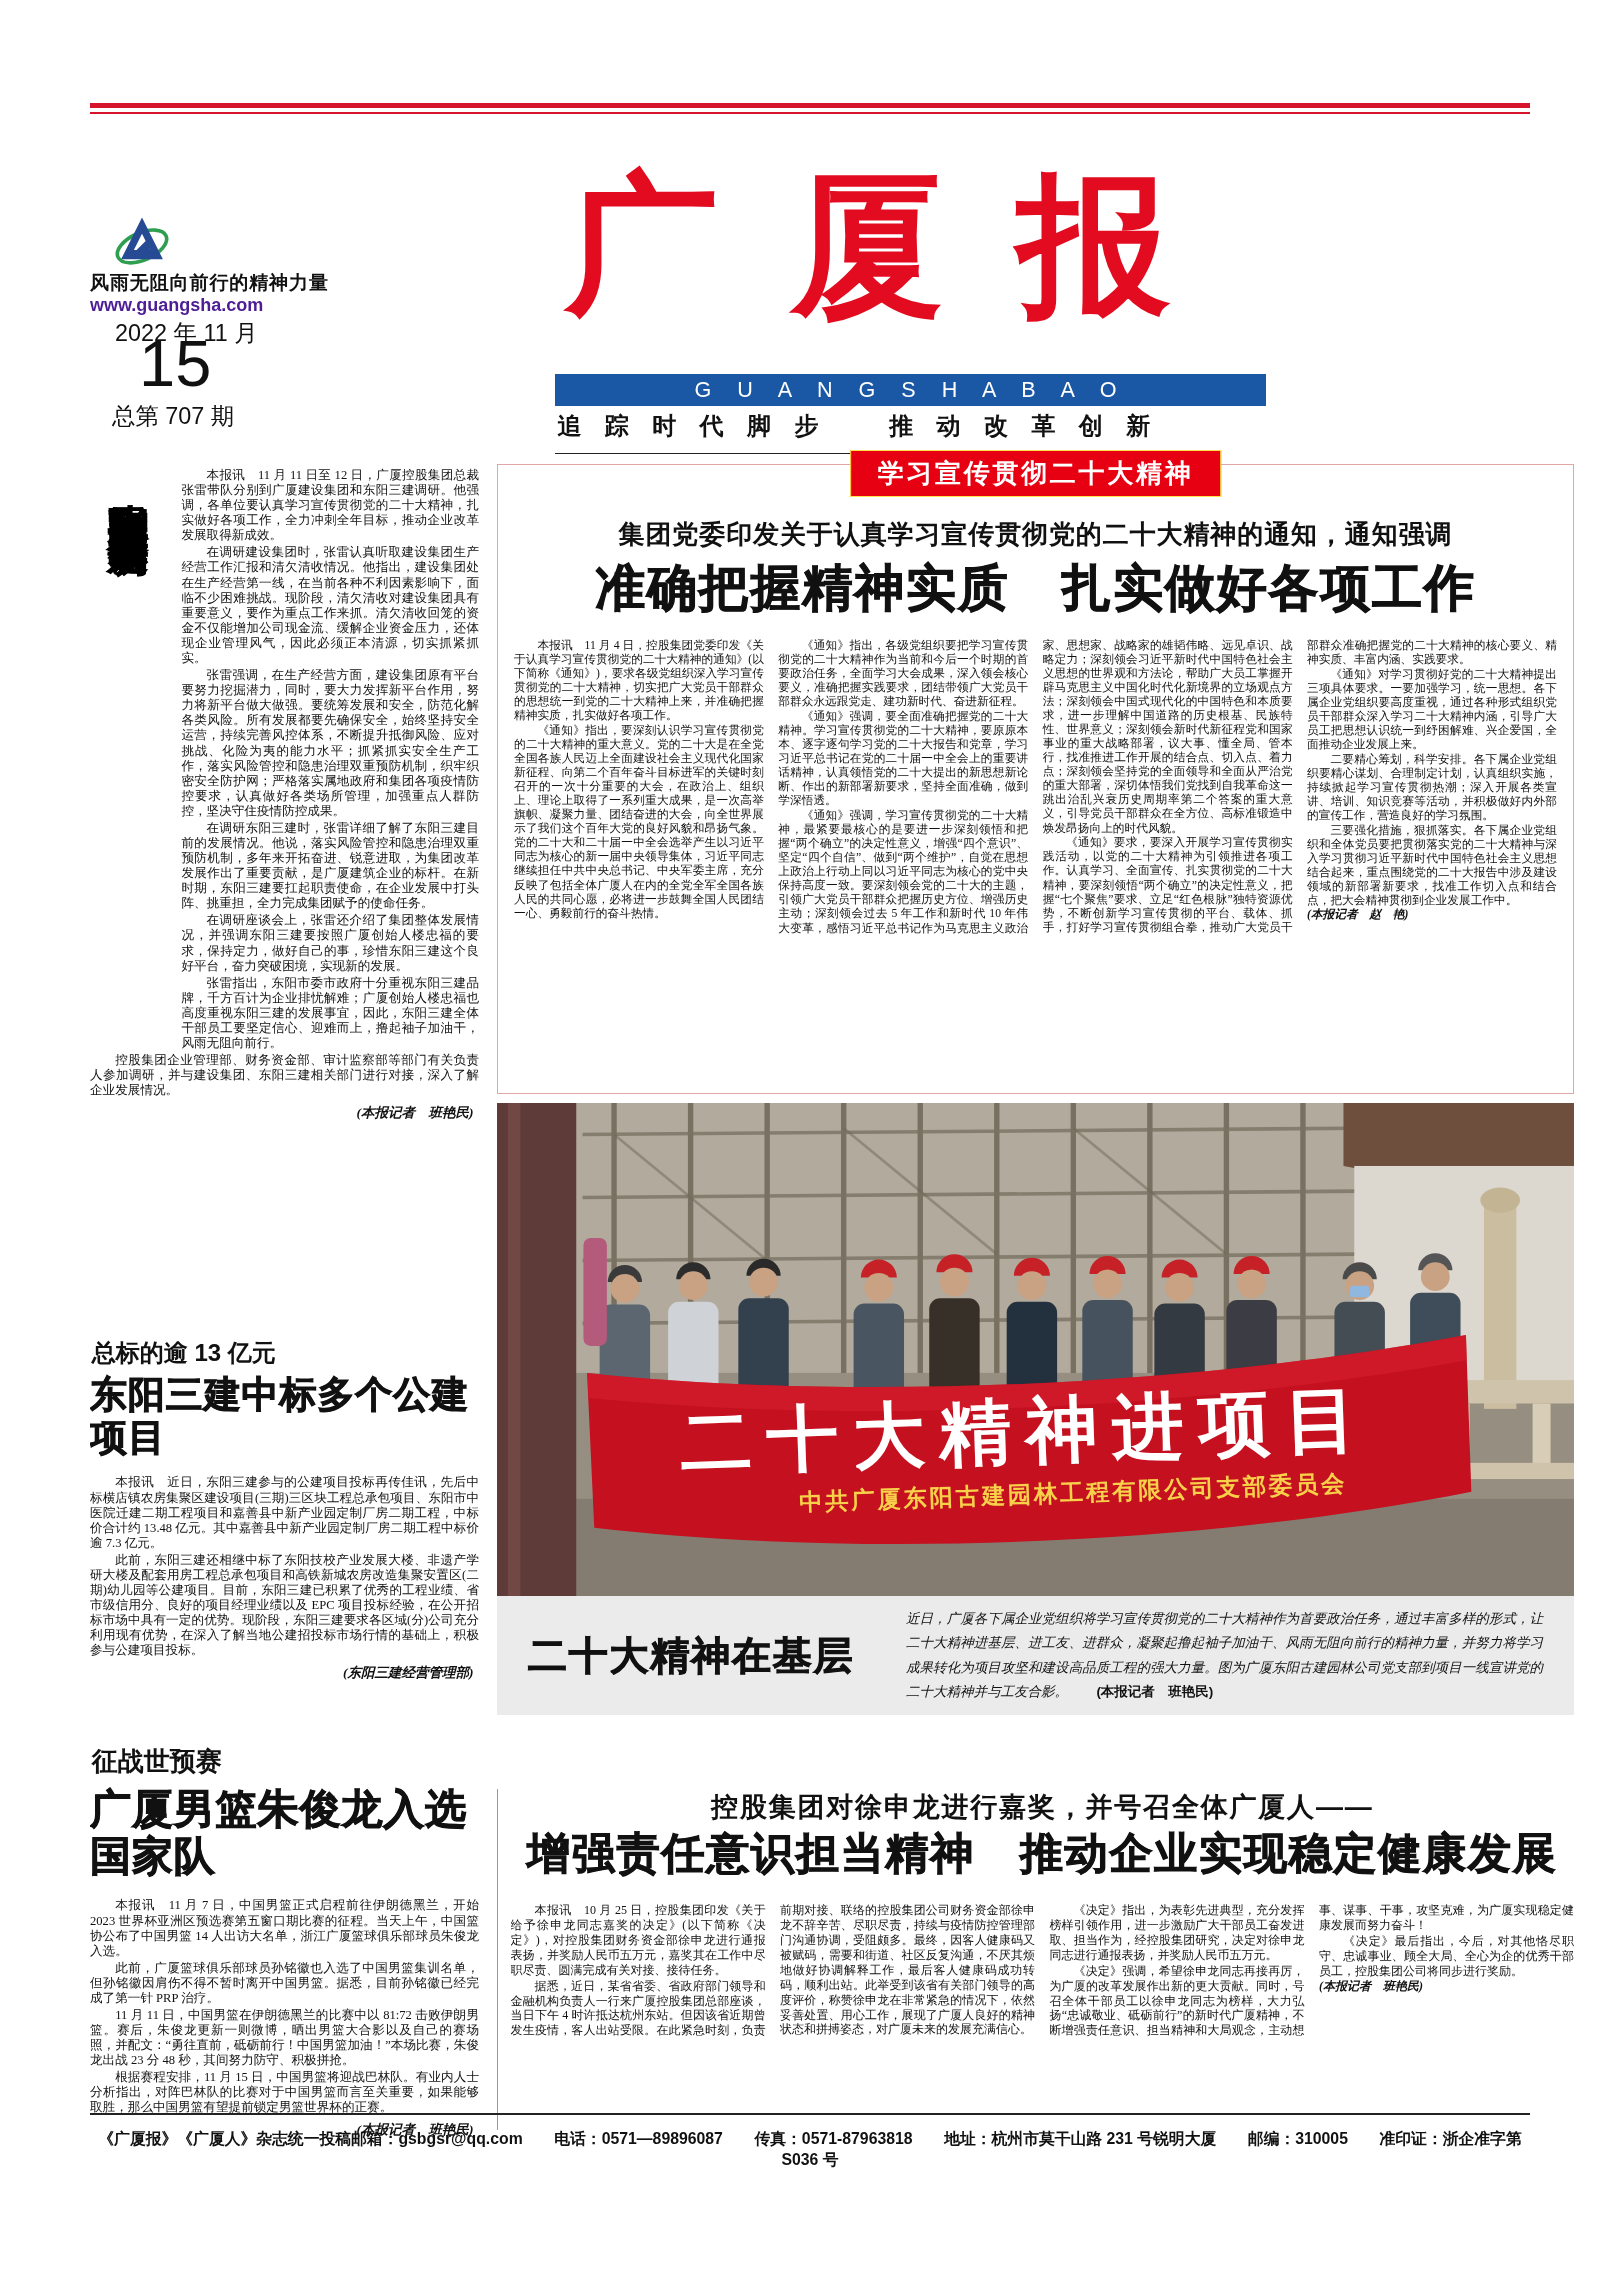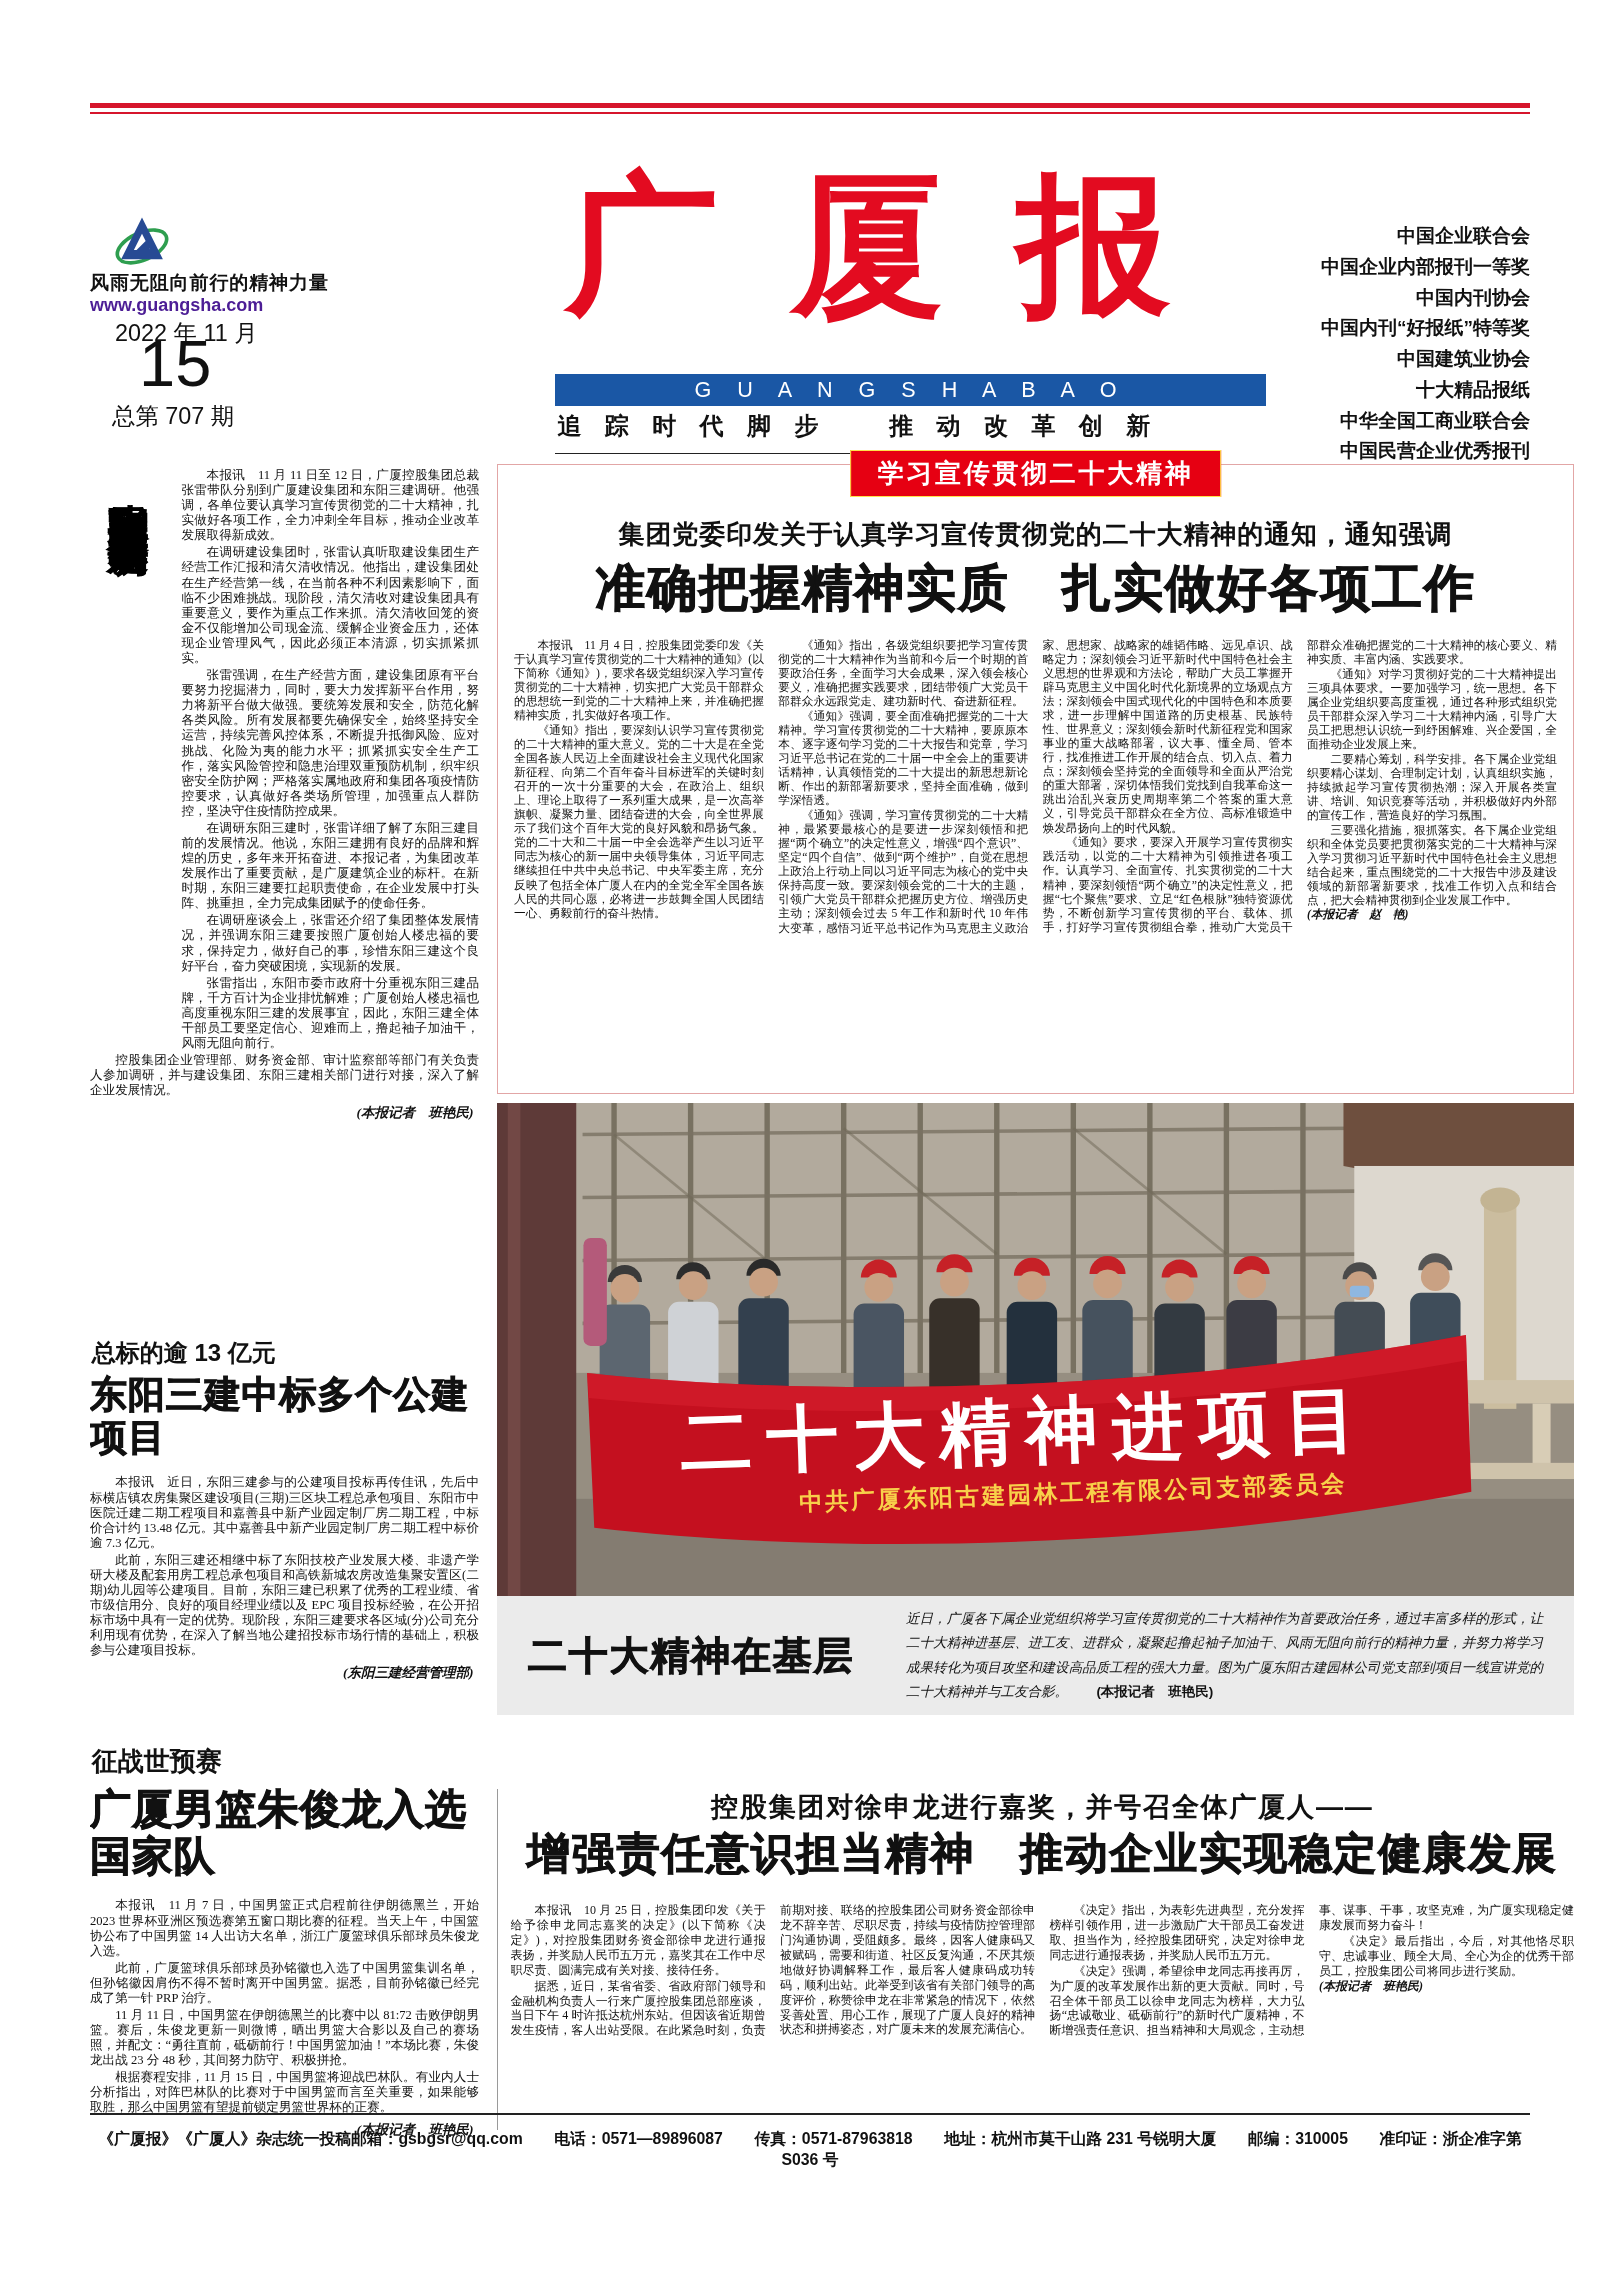--- a/index.html
+++ b/index.html
@@ -92,40 +92,30 @@
   <div class="issue sans">总第 707 期</div>
 
   <div class="mast-title">
     <span>广</span>
     <span>厦</span>
     <span>报</span>
   </div>
   <div class="mast-bar sans">G U A N G S H A B A O</div>
   <div class="mast-slogan sans">追踪时代脚步　推动改革创新</div>
 
-  <div class="awards sans">
-      <div>中国企业联合会</div>
-      <div>中国企业内部报刊一等奖</div>
-      <div>中国内刊协会</div>
-      <div>中国内刊“好报纸”特等奖</div>
-      <div>中国建筑业协会</div>
-      <div>十大精品报纸</div>
-      <div>中华全国工商业联合会</div>
-      <div>中国民营企业优秀报刊</div>
-    </div>
 
   <div class="left-col">
 
     <div class="art1">
       <div class="v-headline heavy">张雷到建设集团和东阳三建调研</div>
       <div class="art-body">
           <p>本报讯　11 月 11 日至 12 日，广厦控股集团总裁张雷带队分别到广厦建设集团和东阳三建调研。他强调，各单位要认真学习宣传贯彻党的二十大精神，扎实做好各项工作，全力冲刺全年目标，推动企业改革发展取得新成效。</p>
           <p>在调研建设集团时，张雷认真听取建设集团生产经营工作汇报和清欠清收情况。他指出，建设集团处在生产经营第一线，在当前各种不利因素影响下，面临不少困难挑战。现阶段，清欠清收对建设集团具有重要意义，要作为重点工作来抓。清欠清收回笼的资金不仅能增加公司现金流、缓解企业资金压力，还体现企业管理风气，因此必须正本清源，切实抓紧抓实。</p>
           <p>张雷强调，在生产经营方面，建设集团原有平台要努力挖掘潜力，同时，要大力发挥新平台作用，努力将新平台做大做强。要统筹发展和安全，防范化解各类风险。所有发展都要先确保安全，始终坚持安全运营，持续完善风控体系，不断提升抵御风险、应对挑战、化险为夷的能力水平；抓紧抓实安全生产工作，落实风险管控和隐患治理双重预防机制，织牢织密安全防护网；严格落实属地政府和集团各项疫情防控要求，认真做好各类场所管理，加强重点人群防控，坚决守住疫情防控成果。</p>
-          <p>在调研东阳三建时，张雷详细了解了东阳三建目前的发展情况。他说，东阳三建拥有良好的品牌和辉煌的历史，多年来开拓奋进、本报记者，为集团改革发展作出了重要贡献，是广厦建筑企业的标杆。在新时期，东阳三建要扛起职责使命，在企业发展中打头阵、挑重担，全力完成集团赋予的使命任务。</p>
+          <p>在调研东阳三建时，张雷详细了解了东阳三建目前的发展情况。他说，落实风险管控和隐患治理双重预防机制，多年来开拓奋进、锐意进取，为集团改革发展作出了重要贡献，是广厦建筑企业的标杆。在新时期，东阳三建要扛起职责使命，在企业发展中打头阵、挑重担，全力完成集团赋予的使命任务。</p>
           <p>在调研座谈会上，张雷还介绍了集团整体发展情况，并强调东阳三建要按照广厦创始人楼忠福的要求，保持定力，做好自己的事，珍惜东阳三建这个良好平台，奋力突破困境，实现新的发展。</p>
           <p>张雷指出，东阳市委市政府十分重视东阳三建品牌，千方百计为企业排忧解难；广厦创始人楼忠福也高度重视东阳三建的发展事宜，因此，东阳三建全体干部员工要坚定信心、迎难而上，撸起袖子加油干，风雨无阻向前行。</p>
           <p>控股集团企业管理部、财务资金部、审计监察部等部门有关负责人参加调研，并与建设集团、东阳三建相关部门进行对接，深入了解企业发展情况。</p>
         </div>
       <p class="byline">(本报记者　班艳民)</p>
     </div>
 
     <div class="art2">
       <div class="kicker-sm sans">总标的逾 13 亿元</div>
       <div class="headline-md heavy">东阳三建中标多个公建项目</div>

